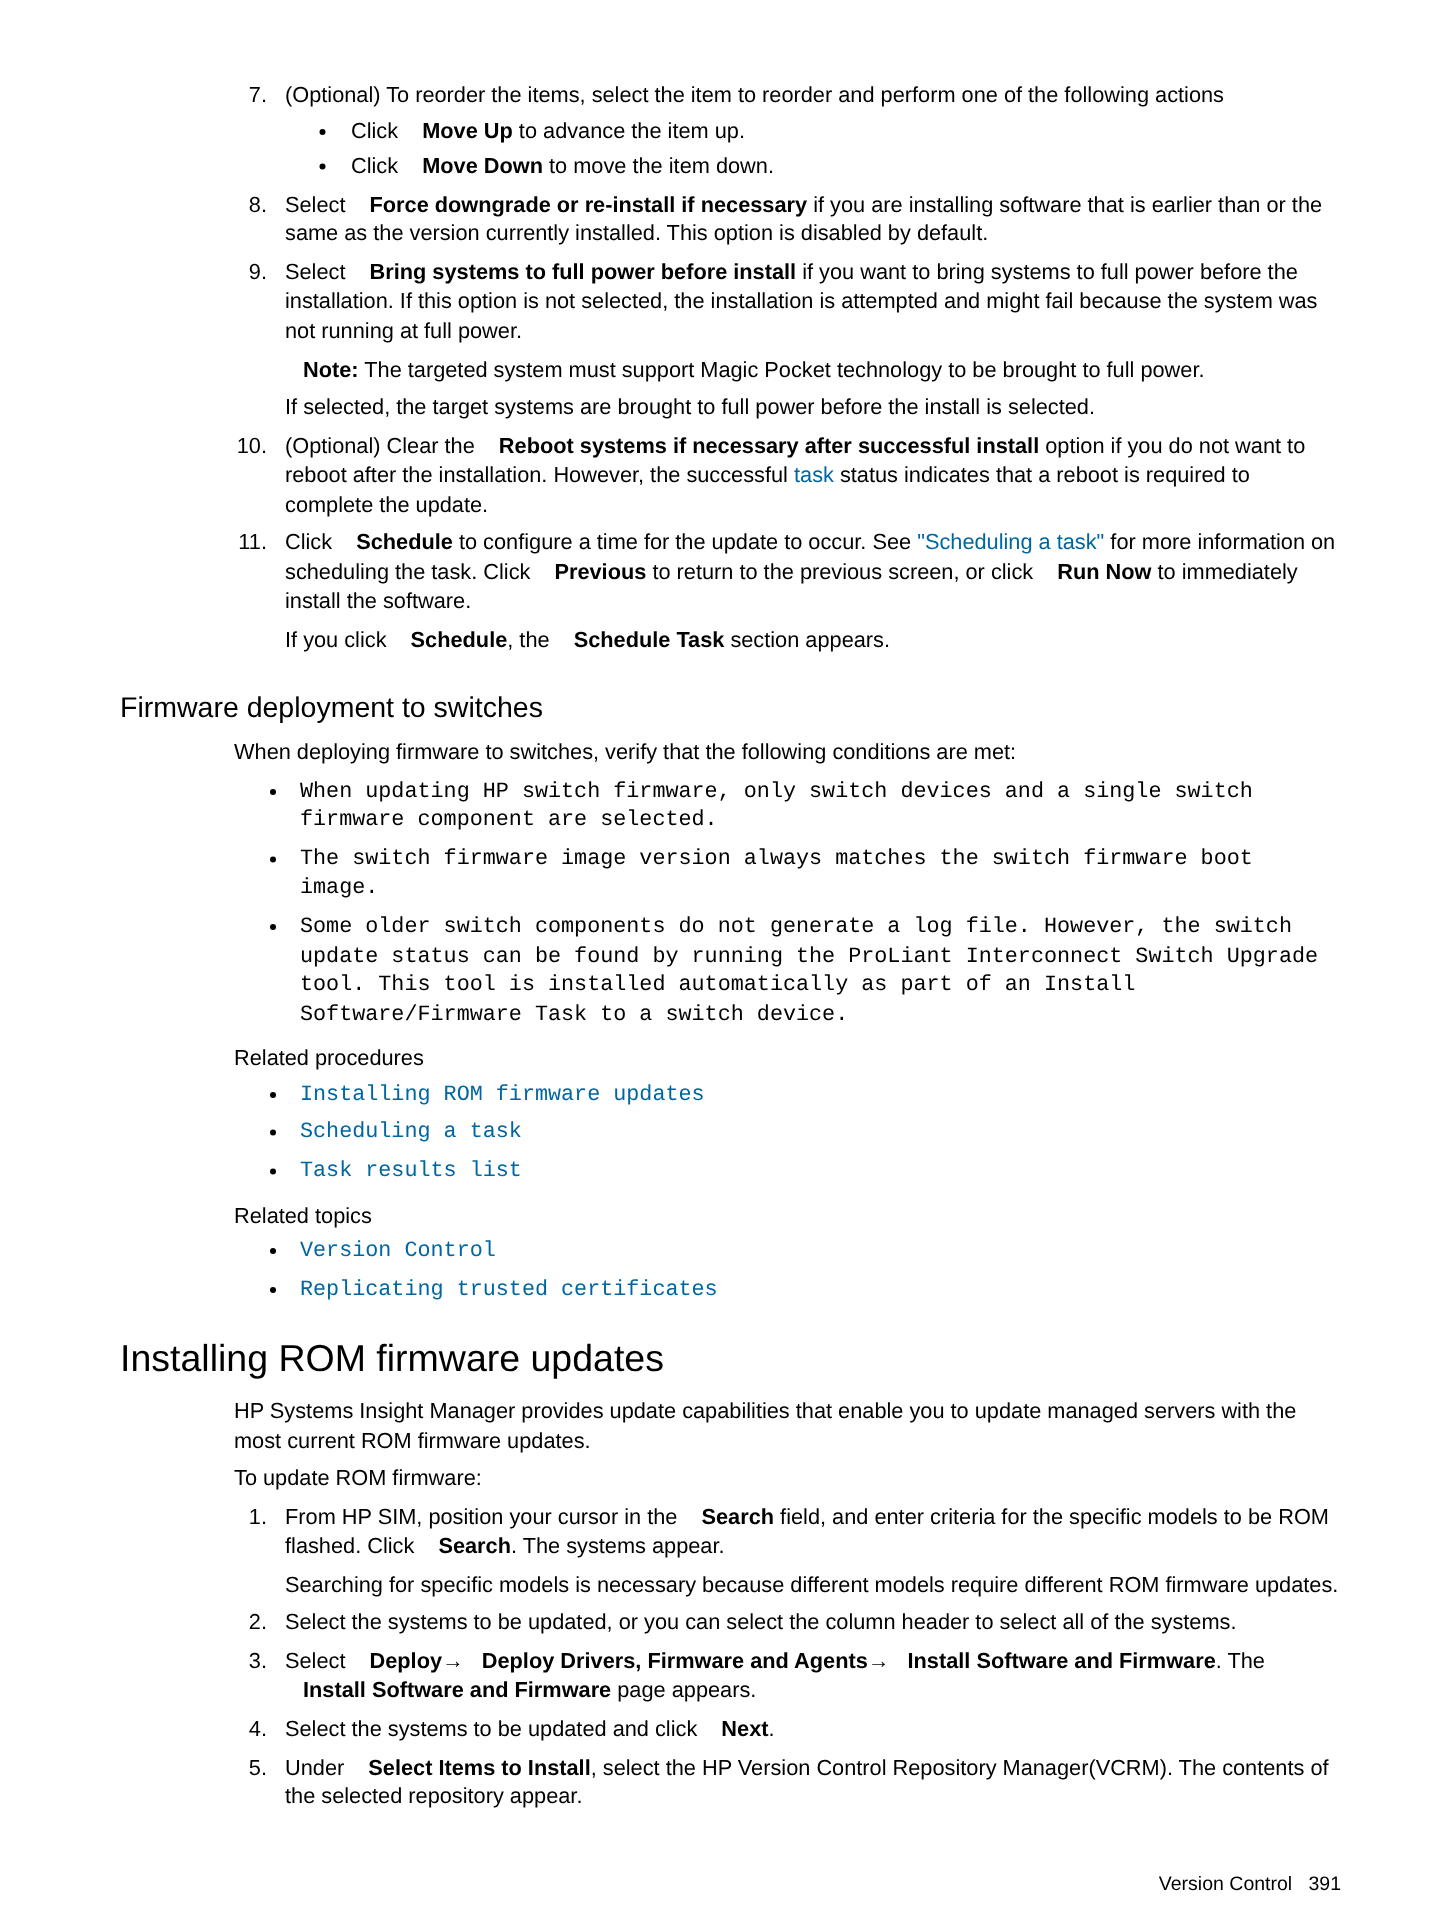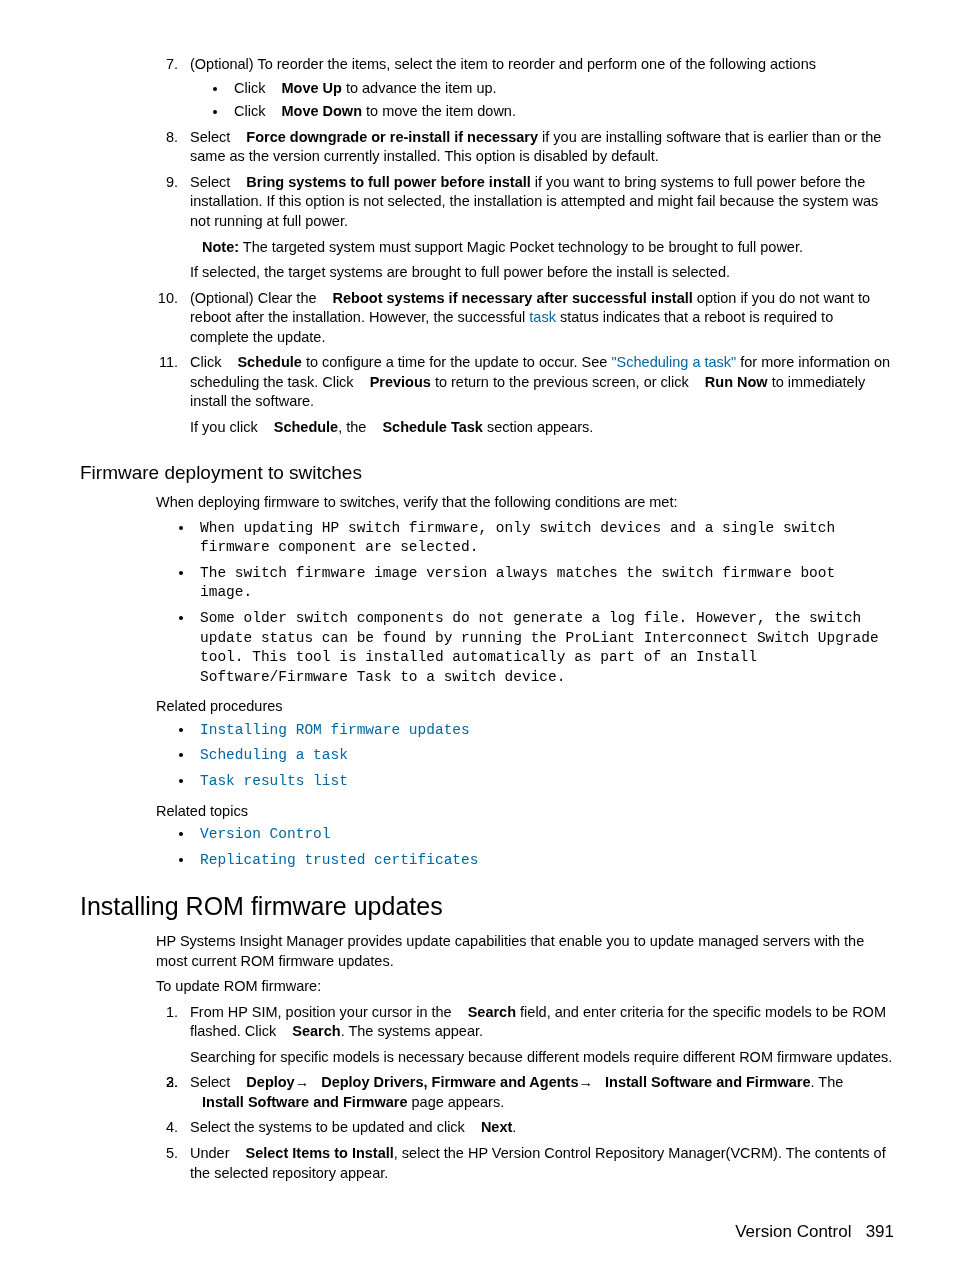--- a/index.html
+++ b/index.html
@@ -83,21 +83,21 @@
     margin-bottom: 6px;
   }
   ol.sub-list > li > .num {
     position: absolute;
     left: 78px;
     width: 20px;
     text-align: right;
   }
   .footer {
     text-align: right;
-    font-size: 17px;
+    font-size: 13px;
     margin-top: 38px;
   }
   .arrow { font-family: Arial; }
 </style>
 </head>
 <body>
 
 <ol class="main-list">
   <li>
     <span class="num">7.</span>
@@ -152,20 +152,21 @@
 <div class="body-para">To update ROM firmware:</div>
 
 <ol class="sub-list">
   <li>
     <span class="num">1.</span>
     <span>From HP SIM, position your cursor in the </span><span class="bold">Search</span><span> field, and enter criteria for the specific models to be ROM flashed. Click </span><span class="bold">Search</span><span>. The systems appear.</span>
     <div class="indented-para">Searching for specific models is necessary because different models require different ROM firmware updates.</div>
   </li>
   <li>
     <span class="num">2.</span>
+    <span>Select the systems to be updated, or you can select the column header to select all of the systems.</span>
   </li>
   <li>
     <span class="num">3.</span>
     <span>Select </span><span class="bold">Deploy</span><span class="arrow">→</span><span class="bold">Deploy Drivers, Firmware and Agents</span><span class="arrow">→</span><span class="bold">Install Software and Firmware</span><span>. The </span><span class="bold">Install Software and Firmware</span><span> page appears.</span>
   </li>
   <li>
     <span class="num">4.</span>
     <span>Select the systems to be updated and click </span><span class="bold">Next</span><span>.</span>
   </li>
   <li>

